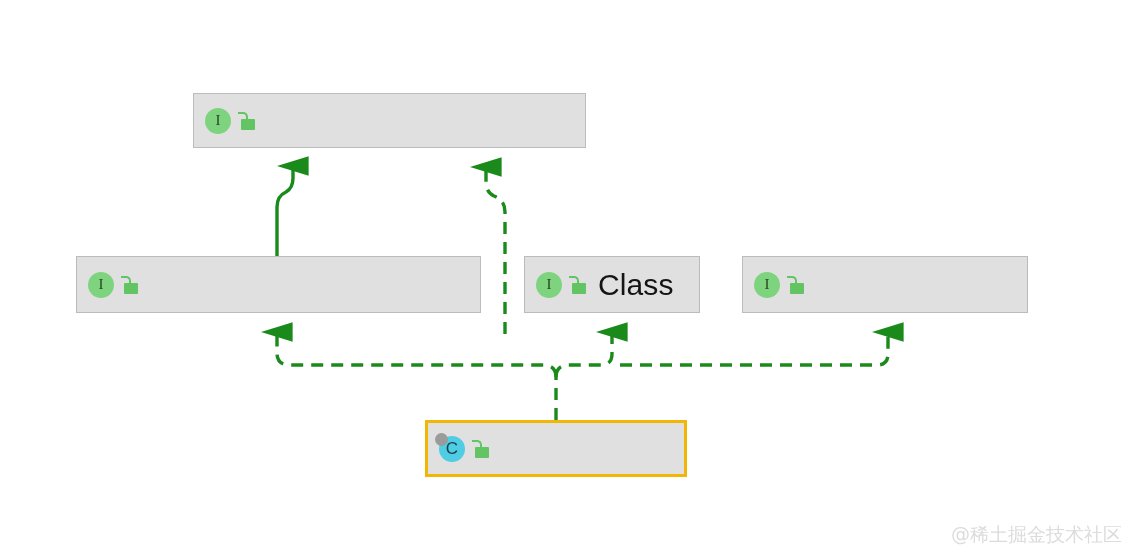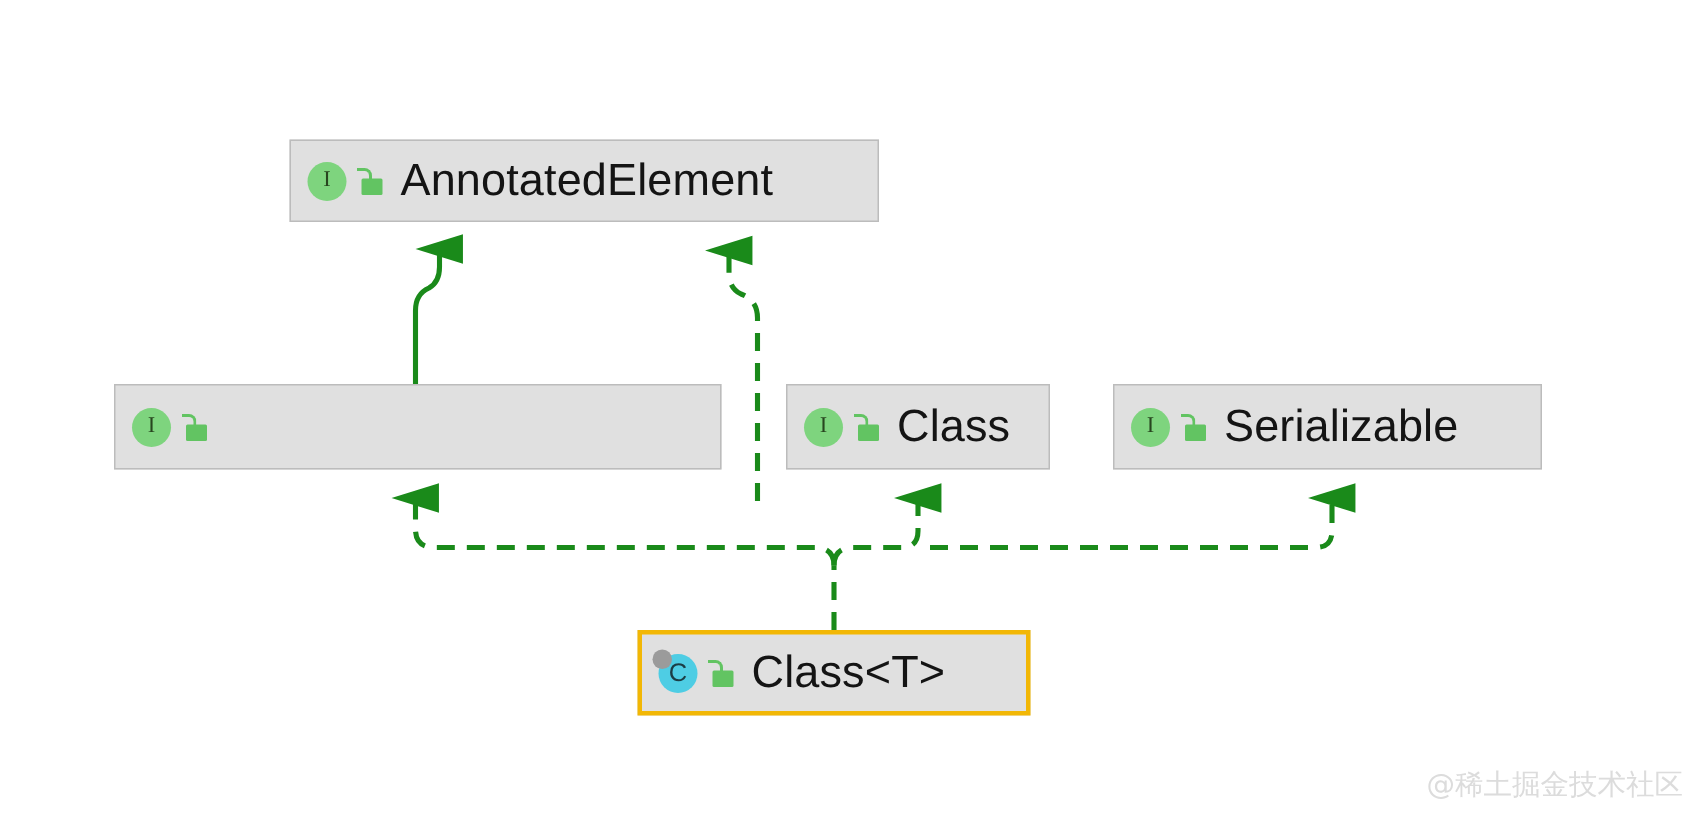--- a/index.html
+++ b/index.html
@@ -112,21 +112,21 @@
     width: 8px;
     height: 8px;
     border: 2px solid #62c462;
     border-bottom: none;
     border-left: none;
     border-radius: 0 5px 0 0;
   }
   #watermark {
     position: absolute;
     right: 12px;
-    bottom: 20px;
+    bottom: 8px;
     font-size: 19px;
     color: #dcdcdc;
     font-family: "DejaVu Sans", sans-serif;
     user-select: none;
   }
 </style>
 </head>
 <body>
 
 <div id="diagram-canvas">
@@ -154,21 +154,20 @@
   <div class="uml-node" style="left:193px; top:93px; width:393px; height:55px;">
     <span class="icon-group">
       <span class="iface-icon">
         <span class="glyph">I</span>
       </span>
       <span class="lock-icon">
         <span class="lock-shackle"></span>
           <span class="lock-body"></span>
       </span>
     </span>
-    <span class="node-label">AnnotatedElement</span>
   </div>
 
   <div class="uml-node" style="left:76px; top:256px; width:405px; height:57px;">
     <span class="icon-group">
       <span class="iface-icon">
         <span class="glyph">I</span>
       </span>
       <span class="lock-icon">
         <span class="lock-shackle"></span>
           <span class="lock-body"></span>
@@ -192,31 +191,29 @@
   <div class="uml-node" style="left:742px; top:256px; width:286px; height:57px;">
     <span class="icon-group">
       <span class="iface-icon">
         <span class="glyph">I</span>
       </span>
       <span class="lock-icon">
         <span class="lock-shackle"></span>
           <span class="lock-body"></span>
       </span>
     </span>
-    <span class="node-label">Serializable</span>
   </div>
 
   <div class="uml-node selected" style="left:425px; top:420px; width:262px; height:57px;">
     <span class="icon-group">
       <span class="class-icon">
         <span class="final-dot"></span>
         <span class="glyph">C</span>
       </span>
       <span class="lock-icon">
         <span class="lock-shackle"></span>
           <span class="lock-body"></span>
       </span>
     </span>
-    <span class="node-label">Class&lt;T&gt;</span>
   </div>
 
   <div id="watermark">@稀土掘金技术社区</div>
 </div>
 
 </body></html>

